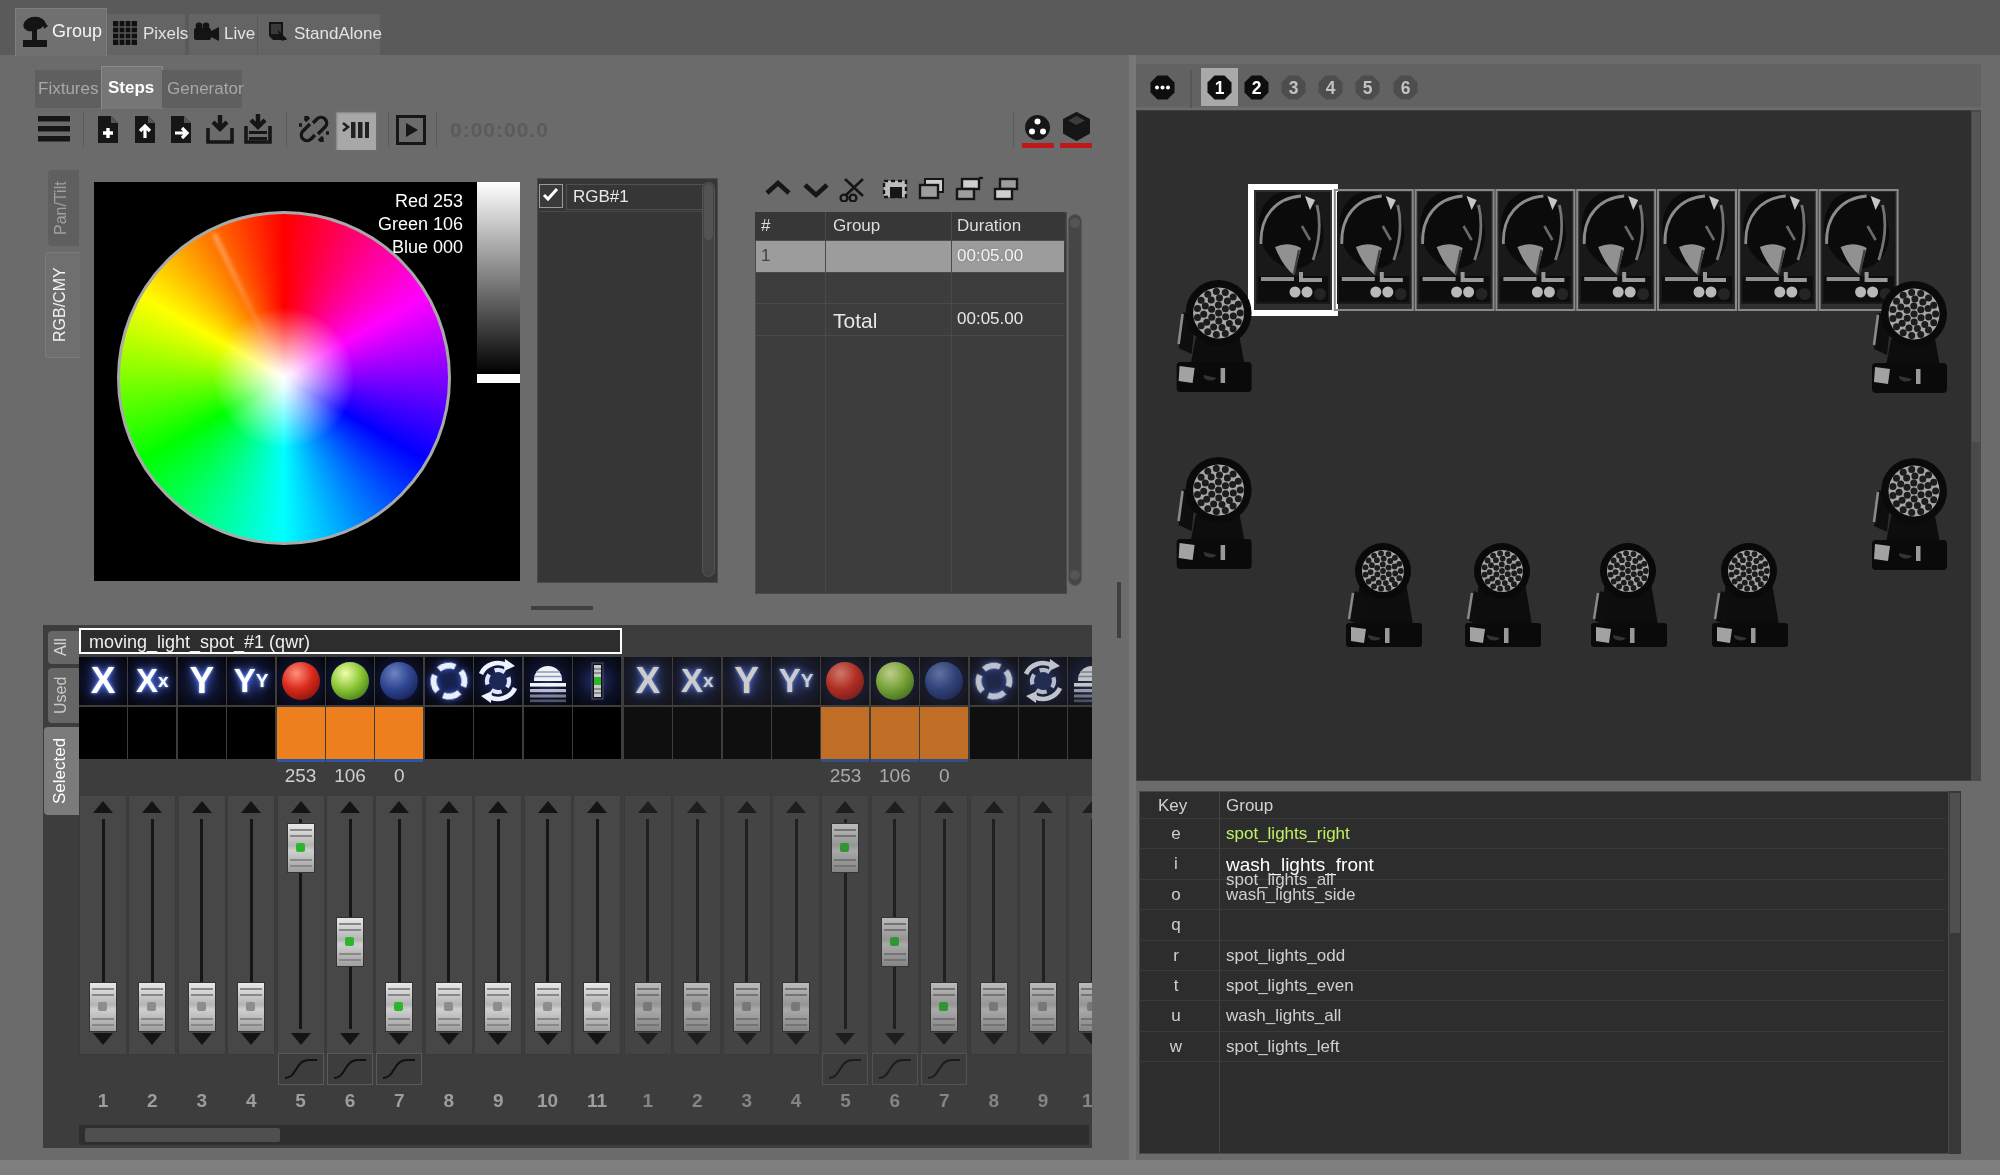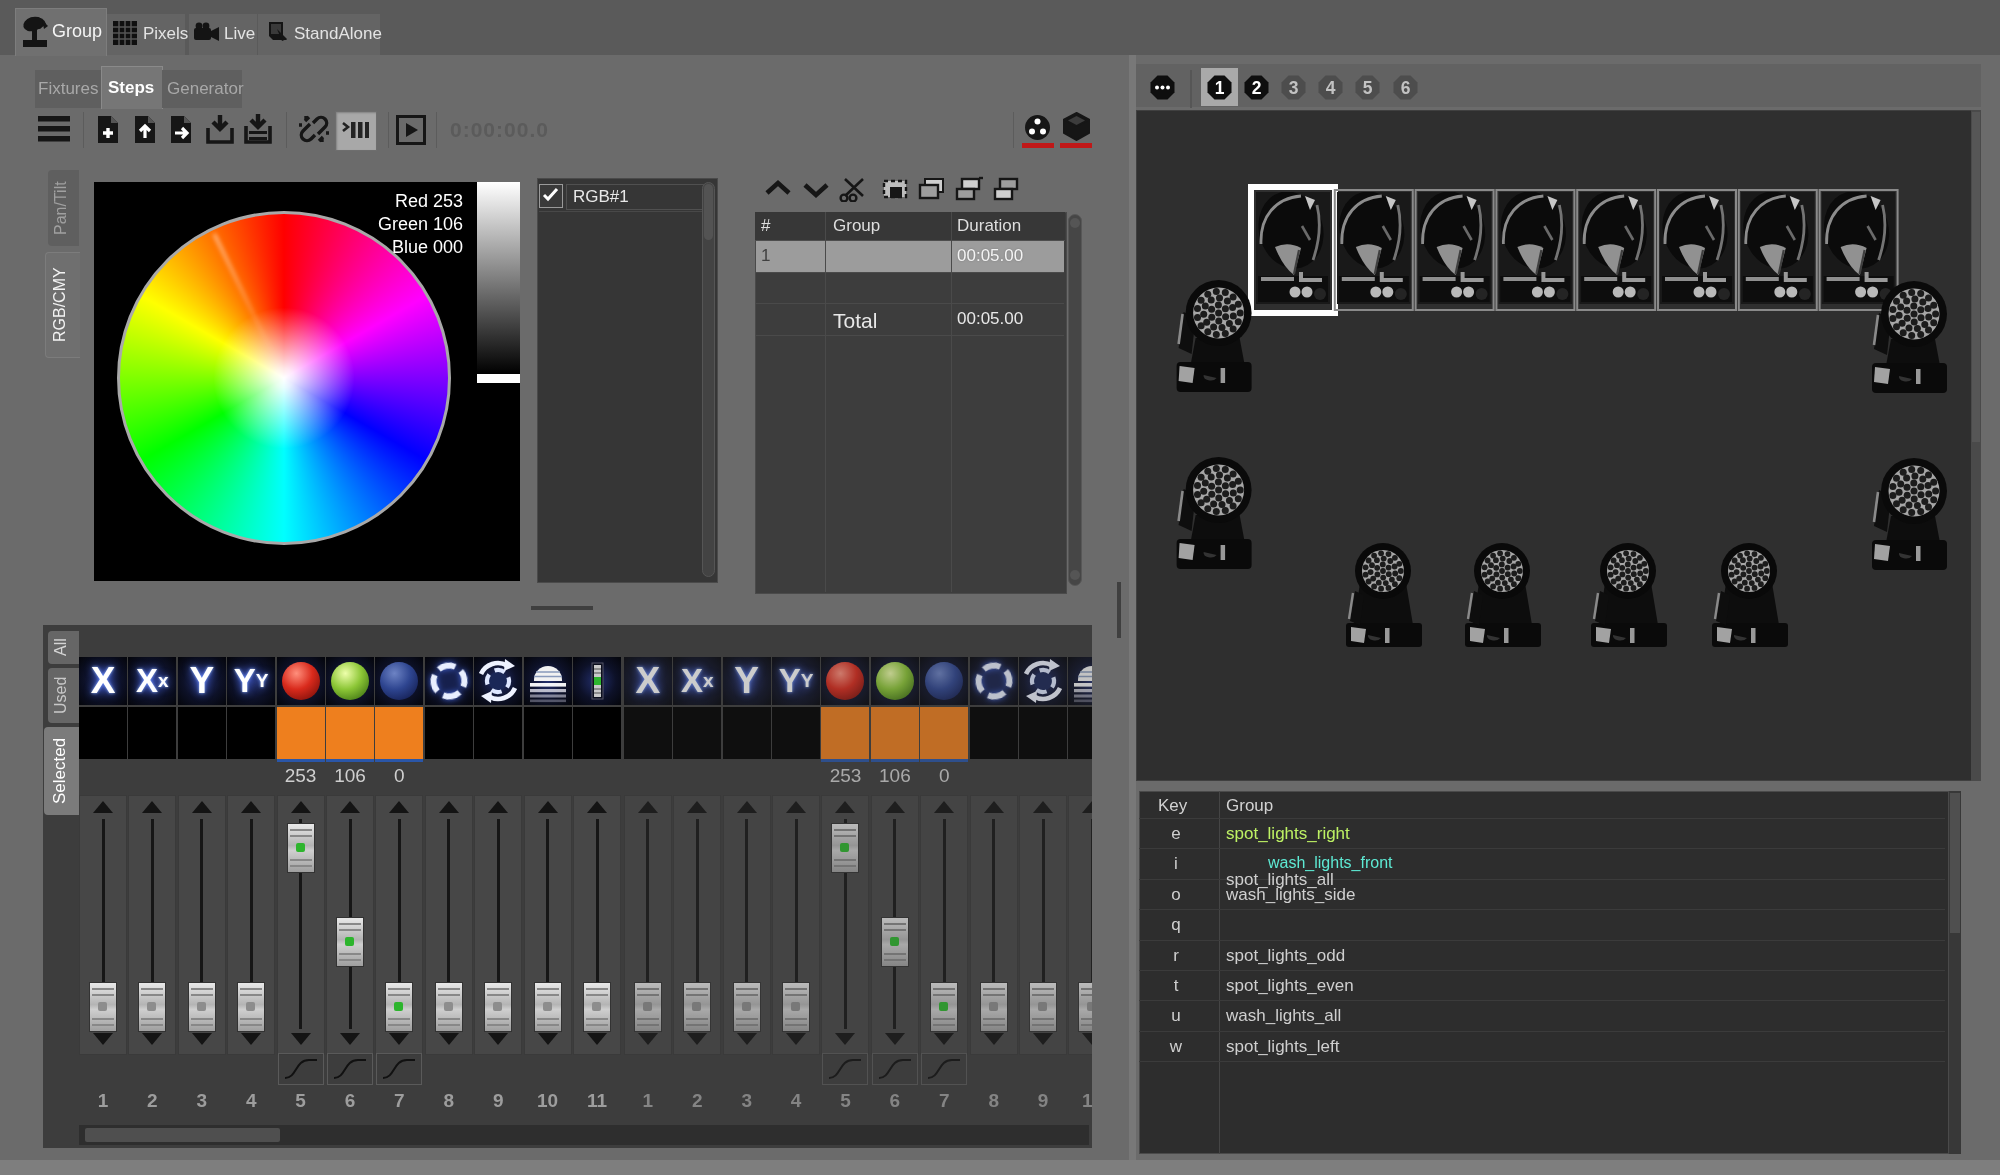--- a/index.html
+++ b/index.html
@@ -186,20 +186,21 @@
 <div class="abs" style="left:531px;top:606px;width:62px;height:4px;background:#3f3f3f;"></div>
 <div class="abs" style="left:1117px;top:582px;width:4px;height:56px;background:#3f3f3f;"></div>
 <div class="abs" style="left:1129px;top:55px;width:7px;height:1105px;background:#787878;"></div>
 <div class="abs" style="left:43px;top:625px;width:1049px;height:523px;background:#3d3d3d;"></div>
 <div class="abs" style="left:48px;top:631px;width:31px;height:33px;background:#666;border-radius:4px 0 0 4px;"></div>
 <div class="abs vtext" style="left:52px;top:633px;width:22px;height:29px;color:#d5d5d5;font-size:16px;text-align:center;">All</div>
 <div class="abs" style="left:48px;top:668px;width:31px;height:55px;background:#666;border-radius:4px 0 0 4px;"></div>
 <div class="abs vtext" style="left:52px;top:673px;width:22px;height:45px;color:#c8c8c8;font-size:16px;text-align:center;">Used</div>
 <div class="abs" style="left:44px;top:727px;width:35px;height:88px;background:#7b7b7b;border-radius:4px 0 0 4px;"></div>
 <div class="abs vtext" style="left:50px;top:731px;width:24px;height:80px;color:#ffffff;font-size:17px;text-align:center;">Selected</div>
+<div class="abs" style="left:79px;top:628px;width:543px;height:26px;background:#2d2d2d;border:2px solid #fff;color:#f0f0f0;font-size:18px;line-height:25px;padding-left:8px;box-sizing:border-box;">moving_light_spot_#1 (qwr)</div>
 <div class="abs" style="left:0px;top:627px;width:2000px;height:523px;overflow:hidden;">
 <div class="abs" style="left:0;top:0;width:1092px;height:523px;overflow:hidden;">
 <div class="abs" style="left:79px;top:0px;width:543.4px;height:523px;">
           <div class="abs" style="left:0.0px;top:30px;width:48px;height:48px;background:radial-gradient(circle at 50% 50%, #232f6e 0%, #0d1128 55%, #04050a 100%);">
             <div style="width:100%;height:100%;display:flex;align-items:center;justify-content:center;color:#fff;font-weight:bold;font-size:37px;text-shadow:0 0 9px #5577ff,0 0 3px #aaccff;">X</div>
           </div>
           <div class="abs" style="left:0.0px;top:80px;width:48px;height:52px;background:#000;"></div>
           <div class="abs" style="left:0.0px;top:168px;width:48px;height:260px;background:#474747;border:1px solid #3a3a3a;box-sizing:border-box;"></div>
           <div class="abs" style="left:14.0px;top:174px;width:0;height:0;border-left:10px solid transparent;border-right:10px solid transparent;border-bottom:12px solid #141414;"></div>
           <div class="abs" style="left:14.0px;top:406px;width:0;height:0;border-left:10px solid transparent;border-right:10px solid transparent;border-top:12px solid #141414;"></div>
@@ -801,21 +802,21 @@
 <div class="abs" style="left:1949px;top:791px;width:12px;height:363px;background:#383838;"></div>
 <div class="abs" style="left:1950px;top:793px;width:10px;height:140px;background:#4f4f4f;"></div>
 <div class="abs" style="left:1219px;top:791px;width:1px;height:363px;background:#454545;"></div>
 <div class="abs" style="left:1158px;top:796px;width:40px;height:20px;color:#d2d2d2;font-size:17px;">Key</div>
 <div class="abs" style="left:1226px;top:796px;width:80px;height:20px;color:#d2d2d2;font-size:17px;">Group</div>
 <div class="abs" style="left:1139px;top:818px;width:806px;height:1px;background:#3b3b3b;"></div>
 <div class="abs" style="left:1158px;top:824px;width:40px;height:20px;color:#cfcfcf;font-size:17px;text-align:center;width:36px;">e</div>
 <div class="abs" style="left:1226px;top:824px;width:300px;height:20px;color:#bef264;font-size:17px;">spot_lights_right</div>
 <div class="abs" style="left:1139px;top:848px;width:806px;height:1px;background:#3b3b3b;"></div>
 <div class="abs" style="left:1158px;top:854px;width:40px;height:20px;color:#cfcfcf;font-size:17px;text-align:center;width:36px;">i</div>
-<div class="abs" style="left:1226px;top:854px;width:300px;height:20px;color:#5eead4;font-size:16px;margin-left:42px;">wash_lights_front</div>
+<div class="abs" style="left:1226px;top:854px;width:300px;height:20px;color:#ffffff;font-size:19px;">wash_lights_front</div>
 <div class="abs" style="left:1139px;top:879px;width:806px;height:1px;background:#3b3b3b;"></div>
 <div class="abs" style="left:1158px;top:885px;width:40px;height:20px;color:#cfcfcf;font-size:17px;text-align:center;width:36px;">o</div>
 <div class="abs" style="left:1226px;top:885px;width:300px;height:20px;color:#cfcfcf;font-size:17px;">wash_lights_side</div>
 <div class="abs" style="left:1139px;top:909px;width:806px;height:1px;background:#3b3b3b;"></div>
 <div class="abs" style="left:1158px;top:915px;width:40px;height:20px;color:#cfcfcf;font-size:17px;text-align:center;width:36px;">q</div>
 <div class="abs" style="left:1226px;top:870px;width:300px;height:20px;color:#cfcfcf;font-size:17px;">spot_lights_all</div>
 <div class="abs" style="left:1139px;top:940px;width:806px;height:1px;background:#3b3b3b;"></div>
 <div class="abs" style="left:1158px;top:946px;width:40px;height:20px;color:#cfcfcf;font-size:17px;text-align:center;width:36px;">r</div>
 <div class="abs" style="left:1226px;top:946px;width:300px;height:20px;color:#cfcfcf;font-size:17px;">spot_lights_odd</div>
 <div class="abs" style="left:1139px;top:970px;width:806px;height:1px;background:#3b3b3b;"></div>

